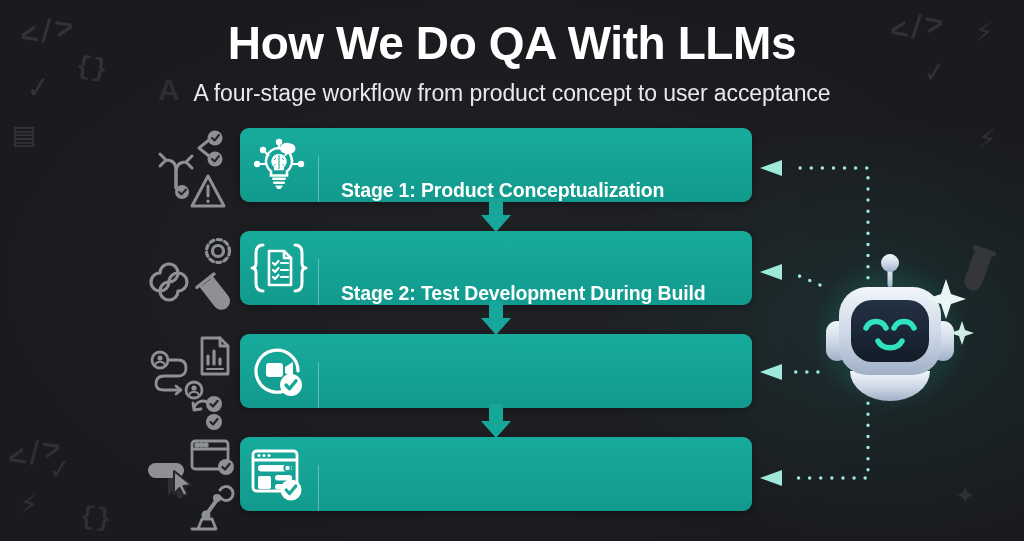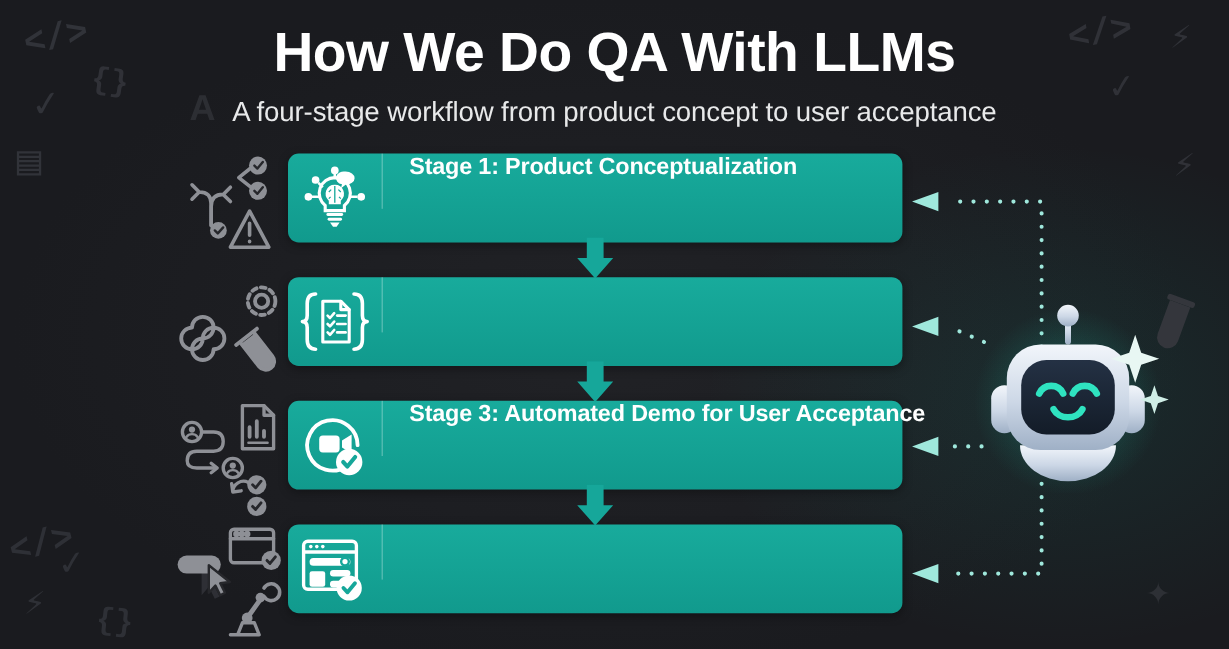--- a/index.html
+++ b/index.html
@@ -45,21 +45,21 @@
 
   
   .flow { position:absolute; left:0; top:128px; width:100%; }
   .row { position:relative; height:103px; }
 
   .bar {
     position:absolute;
     left:240px; width:512px; height:74px;
     background:linear-gradient(180deg,#18ab9c 0%,#119a8d 100%);
     border-radius:9px;
-    display:flex; align-items:flex-start;
+    display:flex; align-items:flex-end;
     box-shadow:0 2px 8px rgba(0,0,0,0.35);
   }
   .bar-icon {
     width:78px; height:74px;
     display:flex; align-items:center; justify-content:center;
     flex:0 0 78px;
   }
   .bar-divider {
     width:1px; height:46px;
     background:rgba(255,255,255,0.32);
@@ -226,20 +226,21 @@
                 <path d="M31 21 L38 21"></path>
                 <path d="M23 28 l2 2 l3.5 -4"></path>
                 <path d="M31 28 L38 28"></path>
                 <path d="M23 35 l2 2 l3.5 -4"></path>
                 <path d="M31 35 L38 35"></path>
               </g>
             </g>
           </svg>
         </div>
         <div class="bar-divider"></div>
+        <div class="bar-label">Stage 2: Test Development During Build</div>
       </div>
 
       <svg class="down-arrow" viewBox="0 0 36 36">
         <path d="M11 0 L25 0 L25 17 L33 17 L18 34 L3 17 L11 17 Z" fill="#16a79a"></path>
       </svg>
     </div>
 
     <div class="row">
       <div class="side-icons">
         <svg width="96" height="103" viewBox="0 0 96 103">
@@ -279,21 +280,20 @@
             </g>
             <g fill="#ffffff">
               <rect x="15" y="20" width="17" height="14" rx="3"></rect>
               <path d="M34 24 L42 19 L42 35 L34 30 Z"></path>
             </g>
             <circle cx="40" cy="42" r="11" fill="#ffffff"></circle>
             <path d="M35 42 l3.5 3.8 l6.5 -8" stroke="#16a79a" stroke-width="3.4" fill="none" stroke-linecap="round" stroke-linejoin="round"></path>
           </svg>
         </div>
         <div class="bar-divider"></div>
-        <div class="bar-label">Stage 3: Automated Demo for User Acceptance</div>
       </div>
 
       <svg class="down-arrow" viewBox="0 0 36 36">
         <path d="M11 0 L25 0 L25 17 L33 17 L18 34 L3 17 L11 17 Z" fill="#16a79a"></path>
       </svg>
     </div>
 
     <div class="row">
       <div class="side-icons">
         <svg width="96" height="103" viewBox="0 0 96 103">

